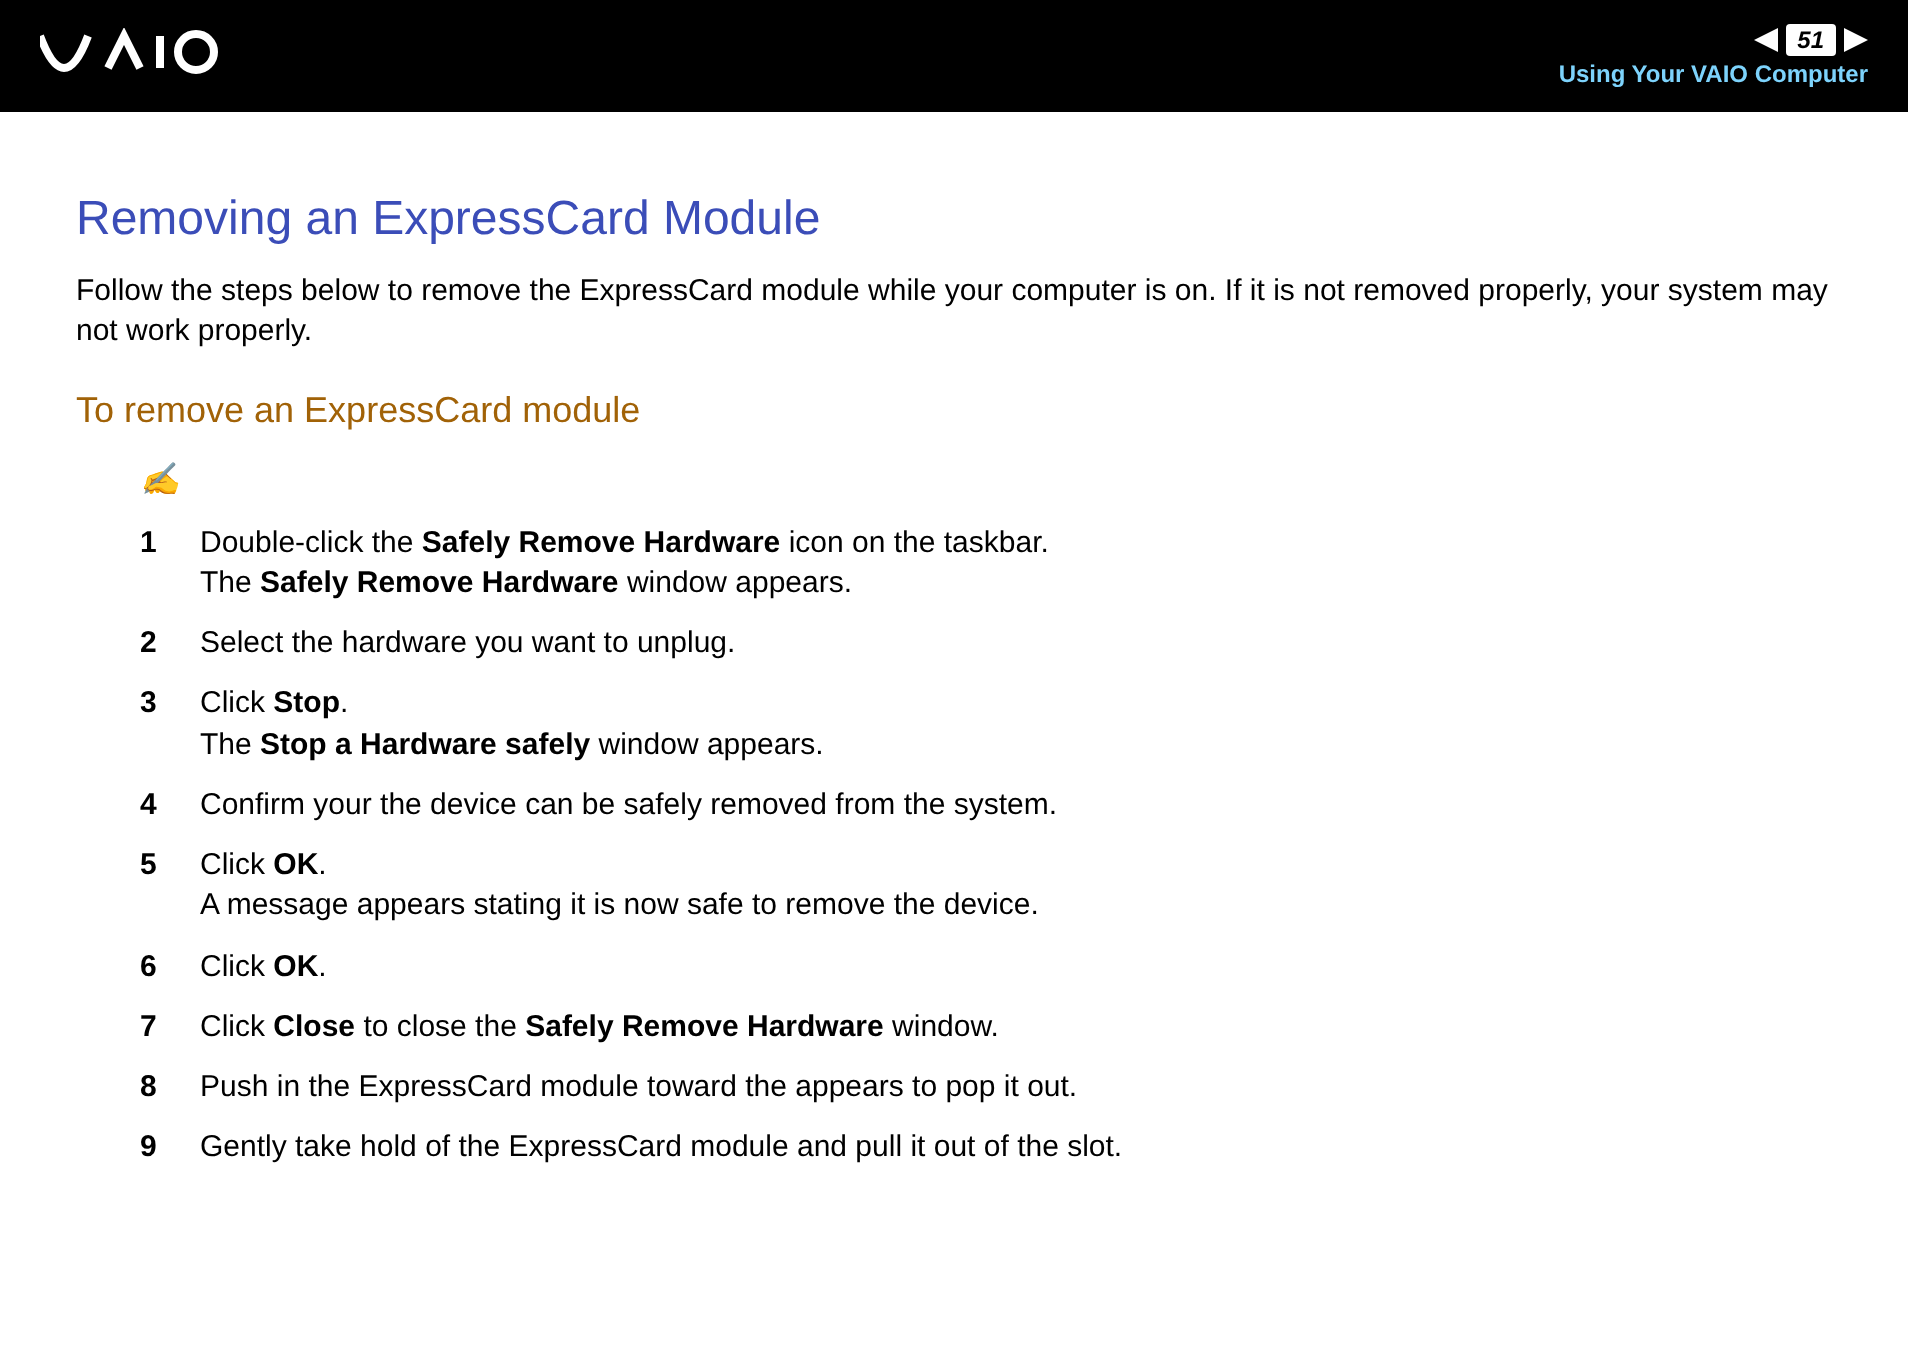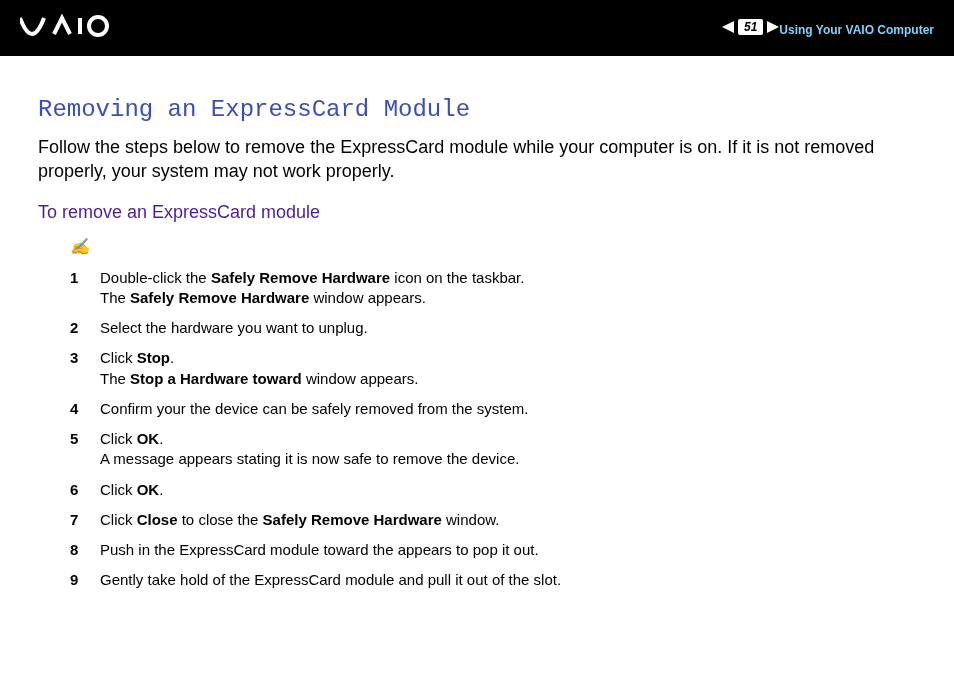--- a/index.html
+++ b/index.html
@@ -18,21 +18,21 @@
       align-items: center;
       justify-content: space-between;
       padding: 0 20px 0 20px;
     }
     .logo {
       color: #fff;
       fill: #fff;
     }
     .header-right {
       display: flex;
-      flex-direction: row;
+      flex-direction: column;
       align-items: flex-end;
     }
     .page-nav {
       display: flex;
       align-items: center;
       gap: 4px;
       margin-bottom: 2px;
     }
     .arrow-left, .arrow-right {
       width: 0; height: 0;
@@ -56,30 +56,29 @@
       font-weight: bold;
     }
     .content {
       padding: 40px 38px 0 38px;
     }
     .title {
       color: #3b4db8;
       font-size: 24px;
       font-weight: normal;
       margin-bottom: 12px;
-      font-family: Liberation Mono, monospace;
     }
     .intro {
-      font-size: 18px;
+      font-size: 15px;
       line-height: 1.35;
       color: #000;
       margin-bottom: 18px;
     }
     .subheading {
-      color: #4c1d95;
+      color: #a16207;
       font-size: 18px;
       font-weight: normal;
       margin-bottom: 14px;
     }
     .note-block {
       margin-left: 32px;
       margin-bottom: 12px;
     }
     .note-icon {
       color: #3b4db8;
@@ -147,21 +146,21 @@
       <li class="step">
         <div class="step-num">1</div>
         <div class="step-body">Double-click the <b>Safely Remove Hardware</b> icon on the taskbar.<br>The <b>Safely Remove Hardware</b> window appears.</div>
       </li>
       <li class="step">
         <div class="step-num">2</div>
         <div class="step-body">Select the hardware you want to unplug.</div>
       </li>
       <li class="step">
         <div class="step-num">3</div>
-        <div class="step-body">Click <b>Stop</b>.<br>The <b>Stop a Hardware toward</b> window appears.</div>
+        <div class="step-body">Click <b>Stop</b>.<br>The <b>Stop a Hardware safely</b> window appears.</div>
       </li>
       <li class="step">
         <div class="step-num">4</div>
         <div class="step-body">Confirm your the device can be safely removed from the system.</div>
       </li>
       <li class="step">
         <div class="step-num">5</div>
         <div class="step-body">Click <b>OK</b>.<br>A message appears stating it is now safe to remove the device.</div>
       </li>
       <li class="step">

